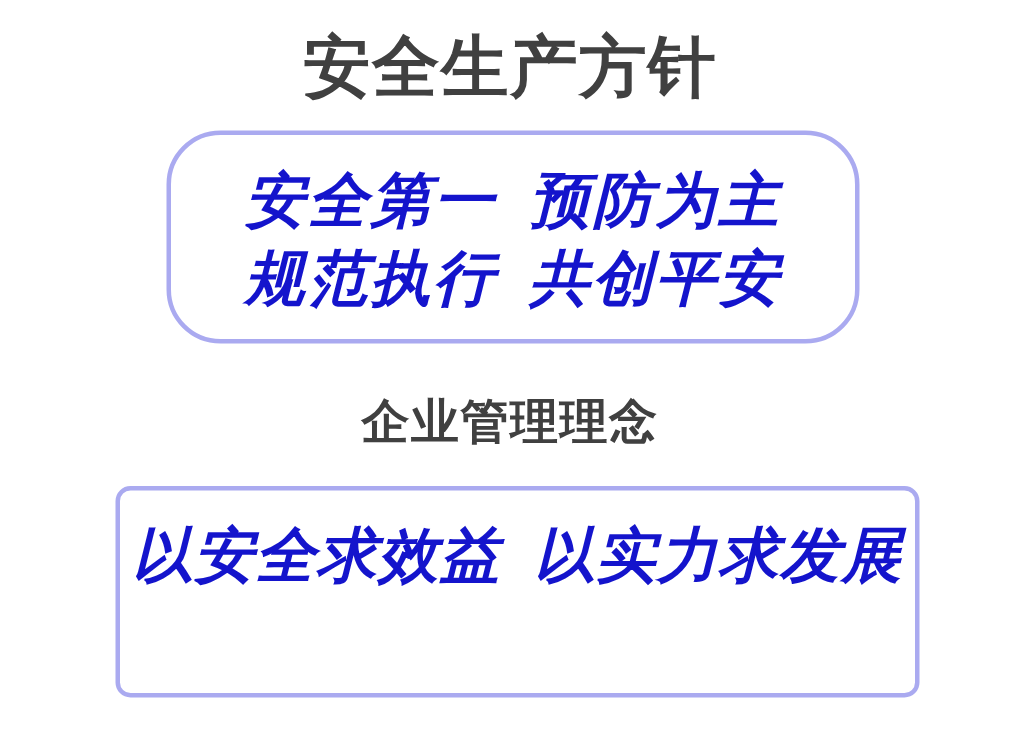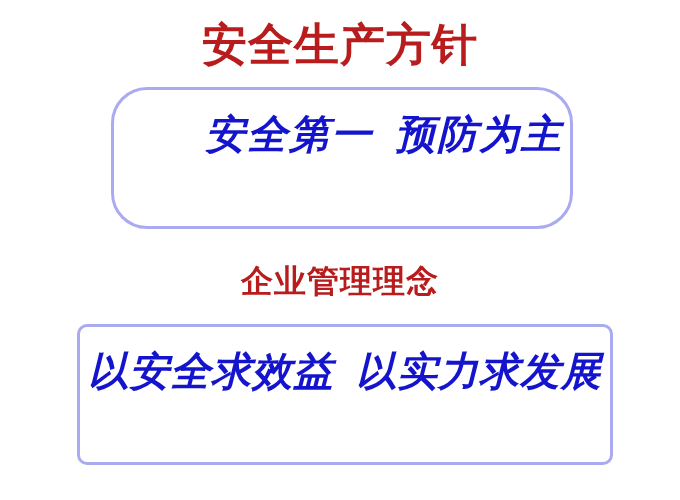--- a/index.html
+++ b/index.html
@@ -22,21 +22,21 @@
     width: 680px;
     height: 500px;
   }
 
   
   .section-title {
     position: absolute;
     left: 0;
     width: 680px;
     text-align: center;
-    color: #b91c1c;
+    color: #404040;
     font-family: "Liberation Sans", "DejaVu Sans", sans-serif;
     font-weight: bold;
     letter-spacing: 1px;
     line-height: 1;
     white-space: nowrap;
   }
   #title-safety {
     top: 22px;
     font-size: 45px;
   }
@@ -78,21 +78,20 @@
     font-family: "DejaVu Serif", "Liberation Serif", serif;
     font-weight: bold;
     font-style: italic;
     white-space: nowrap;
   }
   #box-safety .motto-lines {
     top: 18px;
     font-size: 40px;
     line-height: 52px;
     letter-spacing: 2px;
-    padding-left: 42px;
   }
   #box-management .motto-lines {
     top: 18px;
     font-size: 40px;
     line-height: 52px;
     letter-spacing: 1px;
   }
 
   .motto-line {
     display: block;
@@ -105,20 +104,21 @@
 </head>
 <body>
 
 <div class="slide">
 
   <div class="section-title" id="title-safety">安全生产方针</div>
 
   <div class="motto-box" id="box-safety">
     <div class="motto-lines">
       <span class="motto-line"><span>安全第一</span><span class="phrase-gap"></span><span>预防为主</span></span>
+      <span class="motto-line"><span>规范执行</span><span class="phrase-gap"></span><span>共创平安</span></span>
     </div>
   </div>
 
   <div class="section-title" id="title-management">企业管理理念</div>
 
   <div class="motto-box" id="box-management">
     <div class="motto-lines">
       <span class="motto-line"><span>以安全求效益</span><span class="phrase-gap"></span><span>以实力求发展</span></span>
     </div>
   </div>

